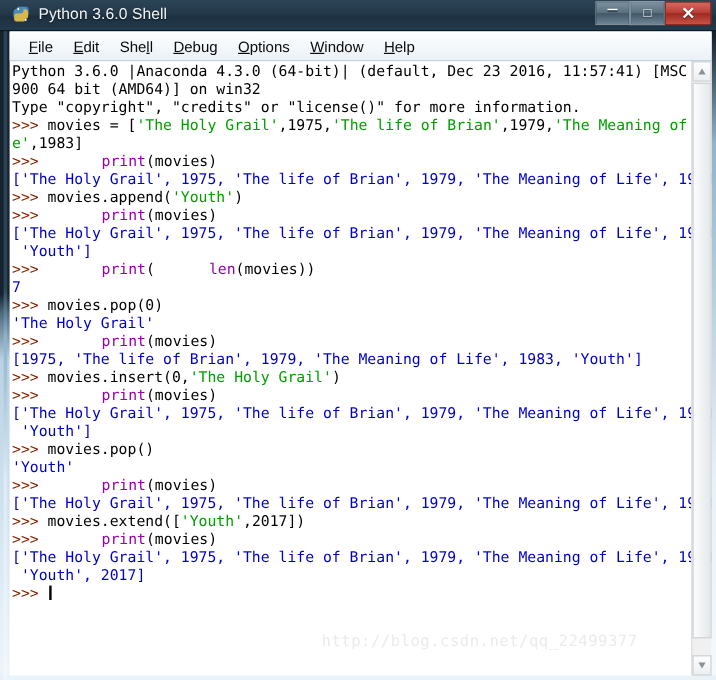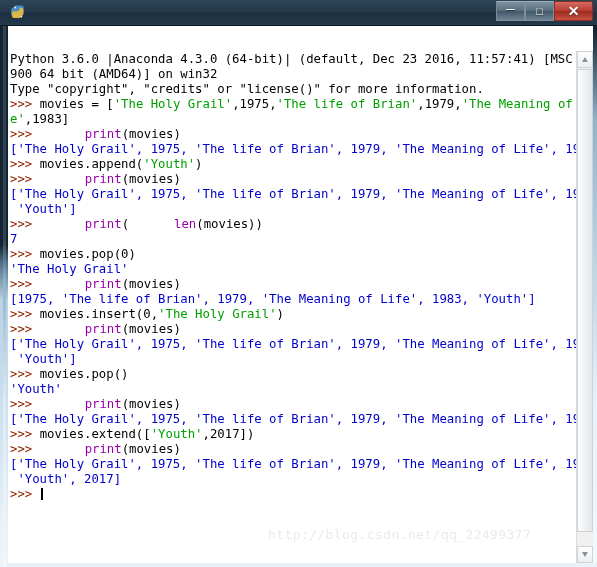--- a/index.html
+++ b/index.html
@@ -247,32 +247,42 @@
   <div id="frame-bottom"></div>
 
   <div id="titlebar">
     <svg id="app-icon" viewBox="0 0 17 17">
       <path d="M5 1.5h7c1.2 0 2 0.8 2 2v3.2c0 1.2-0.8 2-2 2H8c-1.4 0-2.5 1-2.5 2.4v1.4H3.6c-1.3 0-2.1-1-2.3-2.4-0.2-1.6-0.2-2.8 0-4.2C1.5 4.4 2.3 3.4 3.6 3.4h1.2V2.6c0-0.6 0.3-1.1 0.2-1.1z" fill="#3a6fa5"></path>
       <path d="M3.2 2.4h6.4c1.1 0 1.9 0.8 1.9 1.9v2.9c0 1.1-0.8 1.9-1.9 1.9H6.1c-1.3 0-2.3 1-2.3 2.2v1.3H2.1c-1.2 0-1.9-0.9-2.1-2.2-0.2-1.5-0.2-2.6 0-3.9 0.2-1.3 0.9-2.2 2.1-2.2z" fill="#4b8bbe" transform="translate(1.4,-0.6)"></path>
       <path d="M11.8 15.5H5.4c-1.1 0-1.9-0.8-1.9-1.9v-2.9c0-1.1 0.8-1.9 1.9-1.9h3.5c1.3 0 2.3-1 2.3-2.2V5.3h1.7c1.2 0 1.9 0.9 2.1 2.2 0.2 1.5 0.2 2.6 0 3.9-0.2 1.3-0.9 2.1-2.1 2.1z" fill="#d8b84a" transform="translate(-1.6,-1.6)"></path>
       <circle cx="5.2" cy="3.6" r="0.85" fill="#ffffff"></circle>
       <circle cx="11.4" cy="12.6" r="0.85" fill="#ffffff"></circle>
     </svg>
+    <div id="title-text">Python 3.6.0 Shell</div>
 
     <div class="winbtn" id="btn-min">
       <div class="winbtn-glyph">–</div>
     </div>
     <div class="winbtn" id="btn-max">
       <div class="winbtn-glyph">□</div>
     </div>
     <div class="winbtn" id="btn-close">
       <div class="winbtn-glyph">✕</div>
     </div>
   </div>
 
+  <div id="menubar">
+      <div class="menu-item"><span class="acc">F</span>ile</div>
+      <div class="menu-item"><span class="acc">E</span>dit</div>
+      <div class="menu-item">She<span class="acc">l</span>l</div>
+      <div class="menu-item"><span class="acc">D</span>ebug</div>
+      <div class="menu-item"><span class="acc">O</span>ptions</div>
+      <div class="menu-item"><span class="acc">W</span>indow</div>
+      <div class="menu-item"><span class="acc">H</span>elp</div>
+    </div>
 
   <div id="textarea-wrap">
     <div id="console"><div class="line"><span class="plain">Python 3.6.0 |Anaconda 4.3.0 (64-bit)| (default, Dec 23 2016, 11:57:41) [MSC v.1</span></div><div class="line"><span class="plain">900 64 bit (AMD64)] on win32</span></div><div class="line"><span class="plain">Type "copyright", "credits" or "license()" for more information.</span></div><div class="line"><span class="prompt">&gt;&gt;&gt; </span><span class="plain">movies = [</span><span class="str">'The Holy Grail'</span><span class="plain">,1975,</span><span class="str">'The life of Brian'</span><span class="plain">,1979,</span><span class="str">'The Meaning of Lif</span></div><div class="line"><span class="str">e'</span><span class="plain">,1983]</span></div><div class="line"><span class="prompt">&gt;&gt;&gt; </span><span class="builtin">print</span><span class="plain">(movies)</span></div><div class="line"><span class="out">['The Holy Grail', 1975, 'The life of Brian', 1979, 'The Meaning of Life', 1983]</span></div><div class="line"><span class="prompt">&gt;&gt;&gt; </span><span class="plain">movies.append(</span><span class="str">'Youth'</span><span class="plain">)</span></div><div class="line"><span class="prompt">&gt;&gt;&gt; </span><span class="builtin">print</span><span class="plain">(movies)</span></div><div class="line"><span class="out">['The Holy Grail', 1975, 'The life of Brian', 1979, 'The Meaning of Life', 1983,</span></div><div class="line"><span class="out"> 'Youth']</span></div><div class="line"><span class="prompt">&gt;&gt;&gt; </span><span class="builtin">print</span><span class="plain">(</span><span class="builtin">len</span><span class="plain">(movies))</span></div><div class="line"><span class="out">7</span></div><div class="line"><span class="prompt">&gt;&gt;&gt; </span><span class="plain">movies.pop(0)</span></div><div class="line"><span class="out">'The Holy Grail'</span></div><div class="line"><span class="prompt">&gt;&gt;&gt; </span><span class="builtin">print</span><span class="plain">(movies)</span></div><div class="line"><span class="out">[1975, 'The life of Brian', 1979, 'The Meaning of Life', 1983, 'Youth']</span></div><div class="line"><span class="prompt">&gt;&gt;&gt; </span><span class="plain">movies.insert(0,</span><span class="str">'The Holy Grail'</span><span class="plain">)</span></div><div class="line"><span class="prompt">&gt;&gt;&gt; </span><span class="builtin">print</span><span class="plain">(movies)</span></div><div class="line"><span class="out">['The Holy Grail', 1975, 'The life of Brian', 1979, 'The Meaning of Life', 1983,</span></div><div class="line"><span class="out"> 'Youth']</span></div><div class="line"><span class="prompt">&gt;&gt;&gt; </span><span class="plain">movies.pop()</span></div><div class="line"><span class="out">'Youth'</span></div><div class="line"><span class="prompt">&gt;&gt;&gt; </span><span class="builtin">print</span><span class="plain">(movies)</span></div><div class="line"><span class="out">['The Holy Grail', 1975, 'The life of Brian', 1979, 'The Meaning of Life', 1983]</span></div><div class="line"><span class="prompt">&gt;&gt;&gt; </span><span class="plain">movies.extend([</span><span class="str">'Youth'</span><span class="plain">,2017])</span></div><div class="line"><span class="prompt">&gt;&gt;&gt; </span><span class="builtin">print</span><span class="plain">(movies)</span></div><div class="line"><span class="out">['The Holy Grail', 1975, 'The life of Brian', 1979, 'The Meaning of Life', 1983,</span></div><div class="line"><span class="out"> 'Youth', 2017]</span></div><div class="line"><span class="prompt">&gt;&gt;&gt; </span><span class="cursor"></span></div></div>
   </div>
 
   <div id="scrollbar">
     <div class="sb-btn" id="sb-up">
       <div class="sb-arrow"></div>
     </div>
     <div id="sb-thumb"></div>

